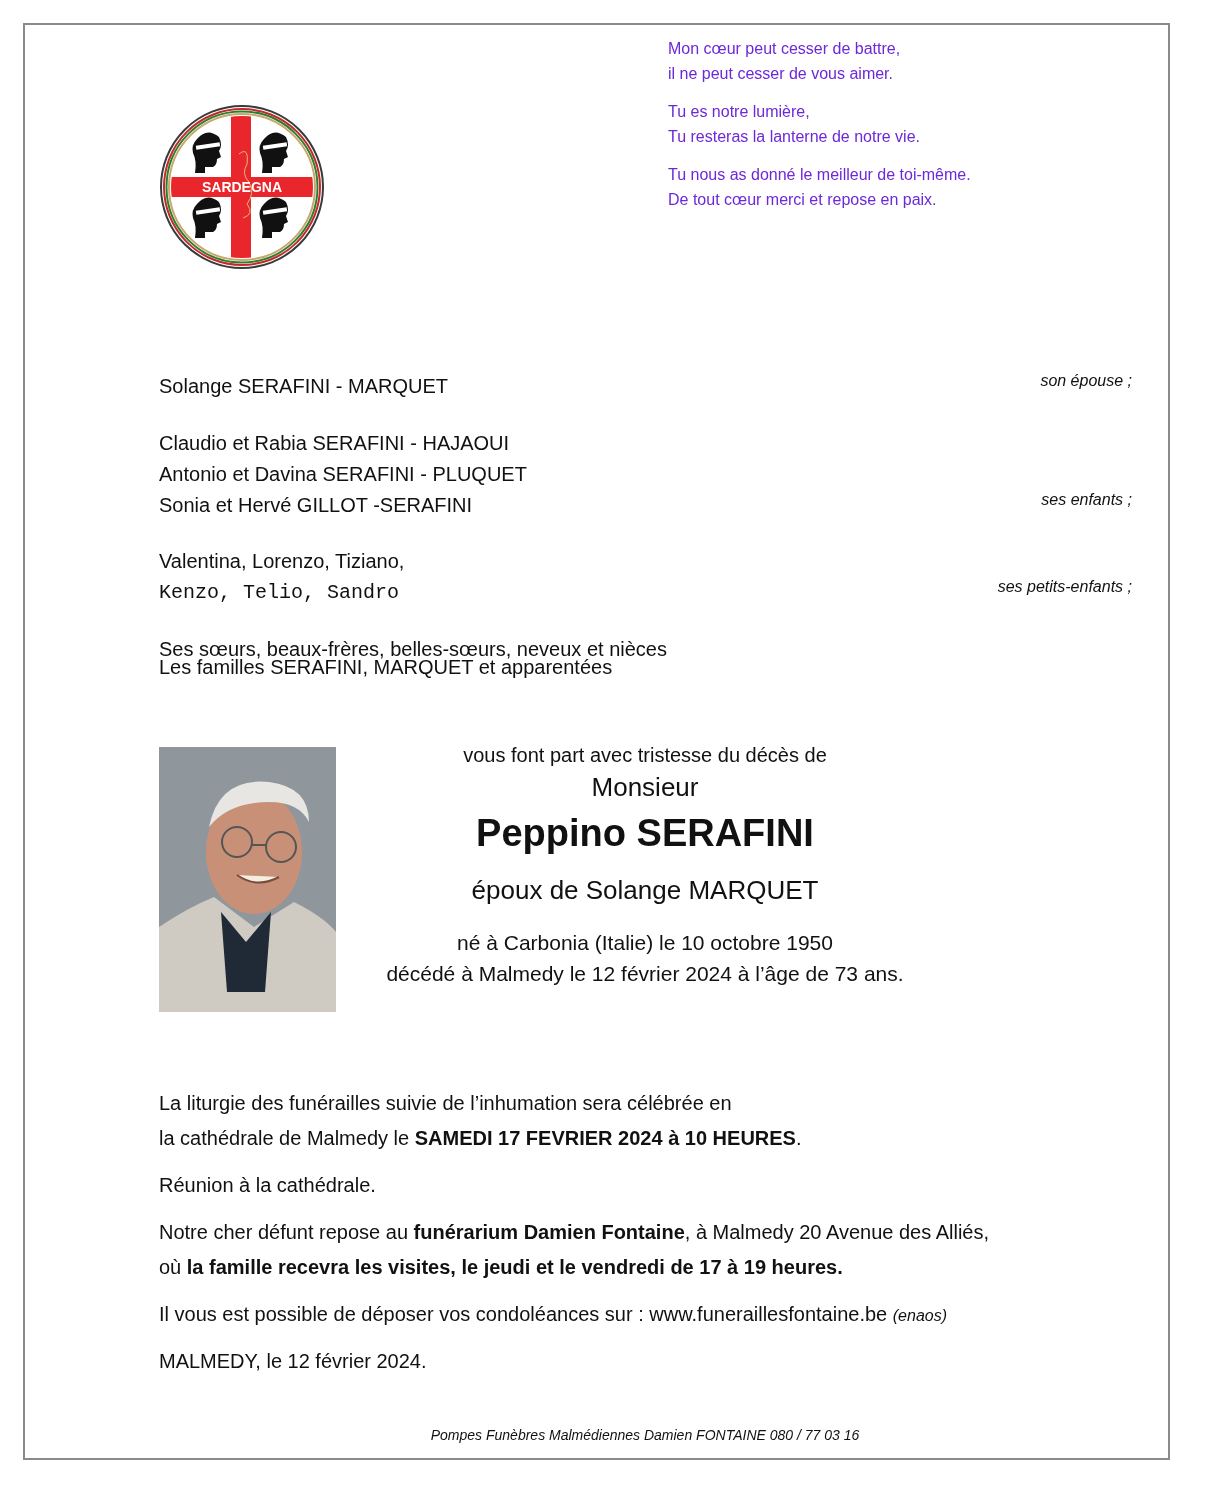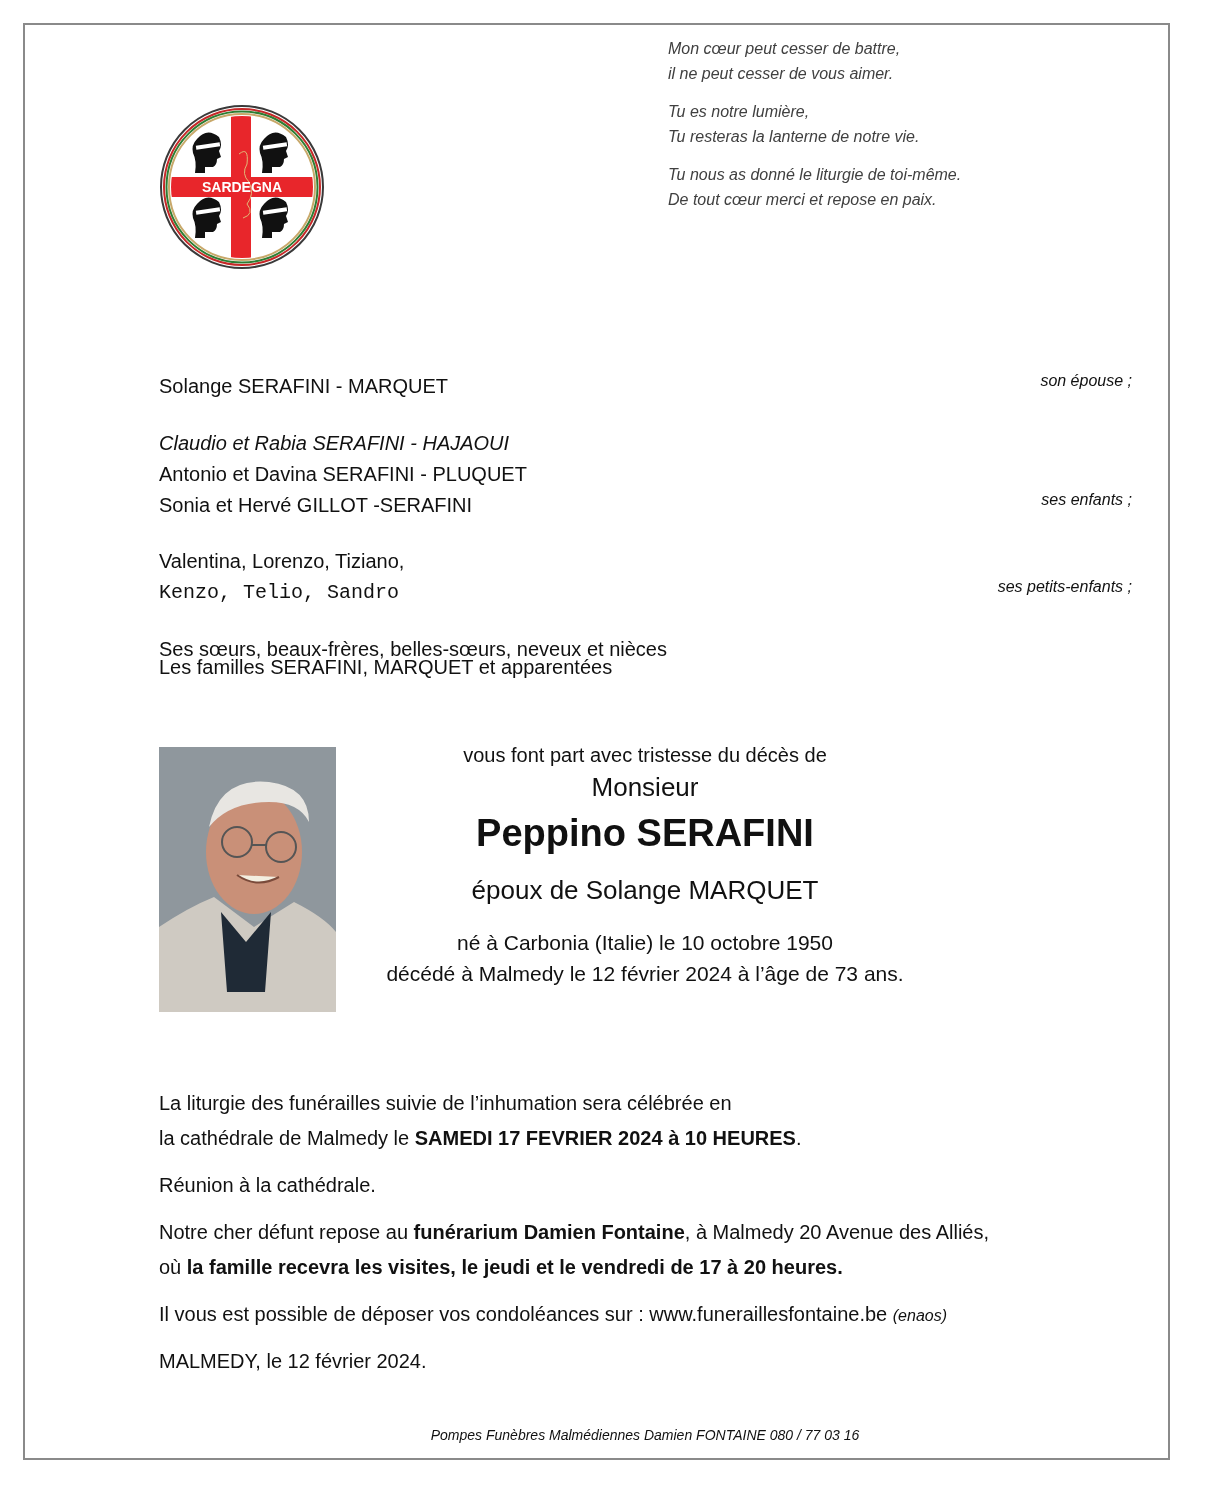--- a/index.html
+++ b/index.html
@@ -1,21 +1,21 @@
 <!DOCTYPE html>
 <html><head>
 <meta charset="utf-8">
 <style>
   html, body { margin:0; padding:0; background:#ffffff; }
   body { width:1220px; height:1486px; position:relative; overflow:hidden;
          font-family:"Liberation Sans", sans-serif; color:#111; }
   .frame { position:absolute; left:23px; top:23px; width:1147px; height:1437px;
            border:2px solid #8a8a8a; box-sizing:border-box; }
   .abs { position:absolute; white-space:nowrap; }
-  .poem { left:668px; top:36px; font-style:italic; font-size:16px; line-height:25px; color:#404040; }
+  .poem { left:668px; top:36px; font-size:16px; line-height:25px; color:#6d28d9; }
   .poem .stanza { margin-bottom:13px; }
   .logo { left:159px; top:104px; width:166px; height:166px; }
   .txt { font-size:20px; line-height:31px;margin-top:32px; }
   .role { font-style:italic; font-size:16px; right:88px; text-align:right; }
   .center { text-align:center; left:0; width:1290px; }
   .photo { left:159px; top:747px; width:177px; height:265px; background:#8e969c; overflow:hidden; }
   b { font-weight:bold; }
   .small-italic { font-style:italic; font-size:16px; }
 </style>
 </head>
@@ -56,29 +56,29 @@
 <div class="abs poem">
   <div class="stanza">
     <div>Mon cœur peut cesser de battre,</div>
     <div>il ne peut cesser de vous aimer.</div>
   </div>
   <div class="stanza">
     <div>Tu es notre lumière,</div>
     <div>Tu resteras la lanterne de notre vie.</div>
   </div>
   <div class="stanza">
-    <div>Tu nous as donné le liturgie de toi-même.</div>
+    <div>Tu nous as donné le meilleur de toi-même.</div>
     <div>De tout cœur merci et repose en paix.</div>
   </div>
 </div>
 
 <div class="abs txt" style="left:159px; top:339px;">Solange SERAFINI - MARQUET</div>
 <div class="abs role" style="top:372px;">son épouse ;</div>
 
-<div class="abs txt" style="left:159px; top:396px;font-style:italic;">Claudio et Rabia SERAFINI - HAJAOUI</div>
+<div class="abs txt" style="left:159px; top:396px;">Claudio et Rabia SERAFINI - HAJAOUI</div>
 <div class="abs txt" style="left:159px; top:427px;">Antonio et Davina SERAFINI - PLUQUET</div>
 <div class="abs txt" style="left:159px; top:458px;">Sonia et Hervé GILLOT -SERAFINI</div>
 <div class="abs role" style="top:491px;">ses enfants ;</div>
 
 <div class="abs txt" style="left:159px; top:514px;">Valentina, Lorenzo, Tiziano,</div>
 <div class="abs txt" style="left:159px; top:545px;font-family:Liberation Mono, monospace;">Kenzo, Telio, Sandro</div>
 <div class="abs role" style="top:578px;">ses petits-enfants ;</div>
 
 <div class="abs txt" style="left:159px; top:602px;">Ses sœurs, beaux-frères, belles-sœurs, neveux et nièces</div>
 <div class="abs txt" style="left:159px; top:620px;">Les familles SERAFINI, MARQUET et apparentées</div>
@@ -107,20 +107,20 @@
 
 <div class="abs txt" style="left:159px; top:1056px;">La liturgie des funérailles suivie de l’inhumation sera célébrée en</div>
 <div class="abs txt" style="left:159px; top:1091px;">
   <span>la cathédrale de Malmedy le </span><b>SAMEDI 17 FEVRIER 2024 à 10 HEURES</b><span>.</span>
 </div>
 <div class="abs txt" style="left:159px; top:1138px;">Réunion à la cathédrale.</div>
 <div class="abs txt" style="left:159px; top:1185px;">
   <span>Notre cher défunt repose au </span><b>funérarium Damien Fontaine</b><span>, à Malmedy 20 Avenue des Alliés,</span>
 </div>
 <div class="abs txt" style="left:159px; top:1220px;">
-  <span>où </span><b>la famille recevra les visites, le jeudi et le vendredi de 17 à 20 heures.</b>
+  <span>où </span><b>la famille recevra les visites, le jeudi et le vendredi de 17 à 19 heures.</b>
 </div>
 <div class="abs txt" style="left:159px; top:1267px;">
   <span>Il vous est possible de déposer vos condoléances sur : </span><span>www.funeraillesfontaine.be</span> <span class="small-italic">(enaos)</span>
 </div>
 <div class="abs txt" style="left:159px; top:1314px;">MALMEDY, le 12 février 2024.</div>
 
 <div class="abs center" style="top:1427px; font-size:14px; font-style:italic;">Pompes Funèbres Malmédiennes  Damien FONTAINE  080 / 77 03 16</div>
 
 </body></html>

